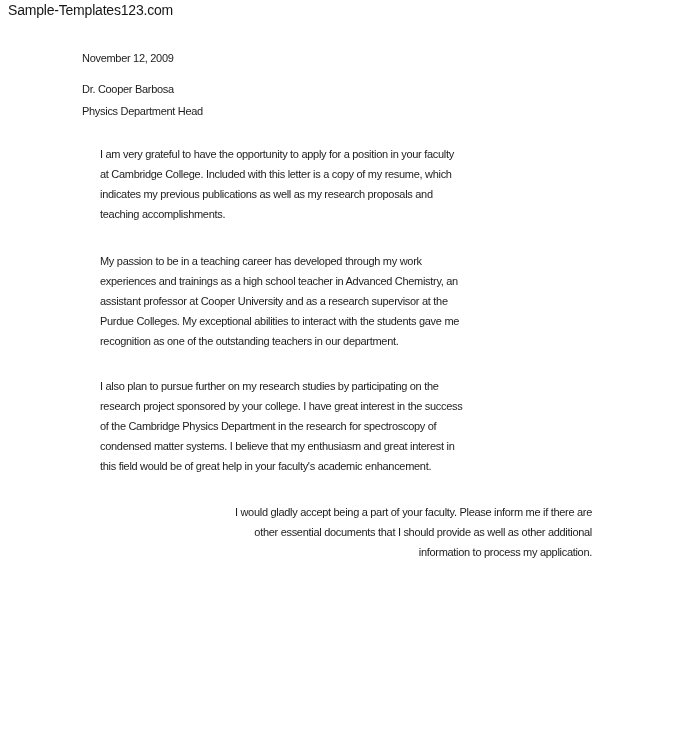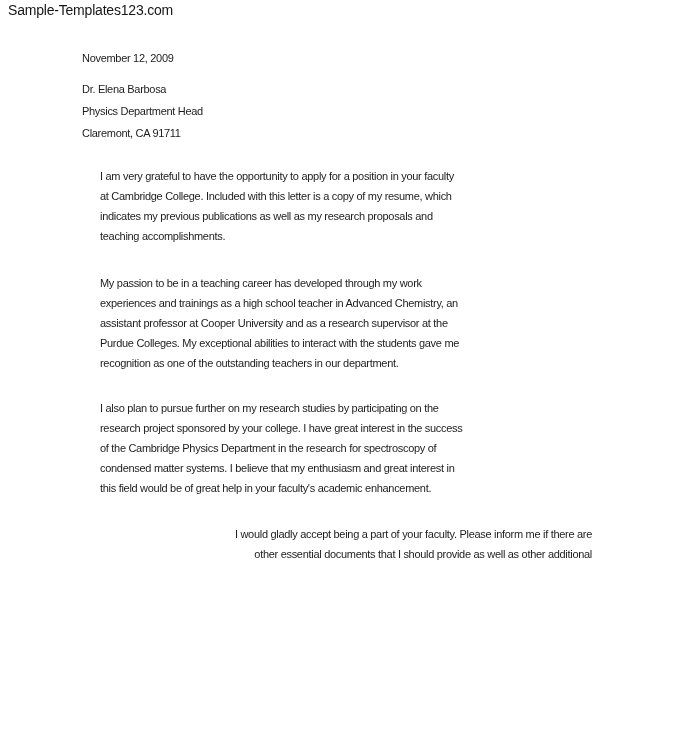--- a/index.html
+++ b/index.html
@@ -66,23 +66,22 @@
 
 <div class="page">
 
   <div class="site-header">Sample-Templates123.com</div>
 
   <div class="letter">
 
     <p class="date">November 12, 2009</p>
 
     <div>
-      <div class="recipient-line">Dr. Elena Barbosa</div>
+      <div class="recipient-line">Dr. Cooper Barbosa</div>
       <div class="recipient-line">Physics Department Head</div>
-      <div class="recipient-line">Claremont, CA 91711</div>
     </div>
 
 
     <p class="para para-1">I am very grateful to have the opportunity to apply for a position in your faculty
 at Cambridge College. Included with this letter is a copy of my resume, which
 indicates my previous publications as well as my research proposals and
 teaching accomplishments.</p>
 
     <p class="para para-2">My passion to be in a teaching career has developed through my work
 experiences and trainings as a high school teacher in Advanced Chemistry, an

